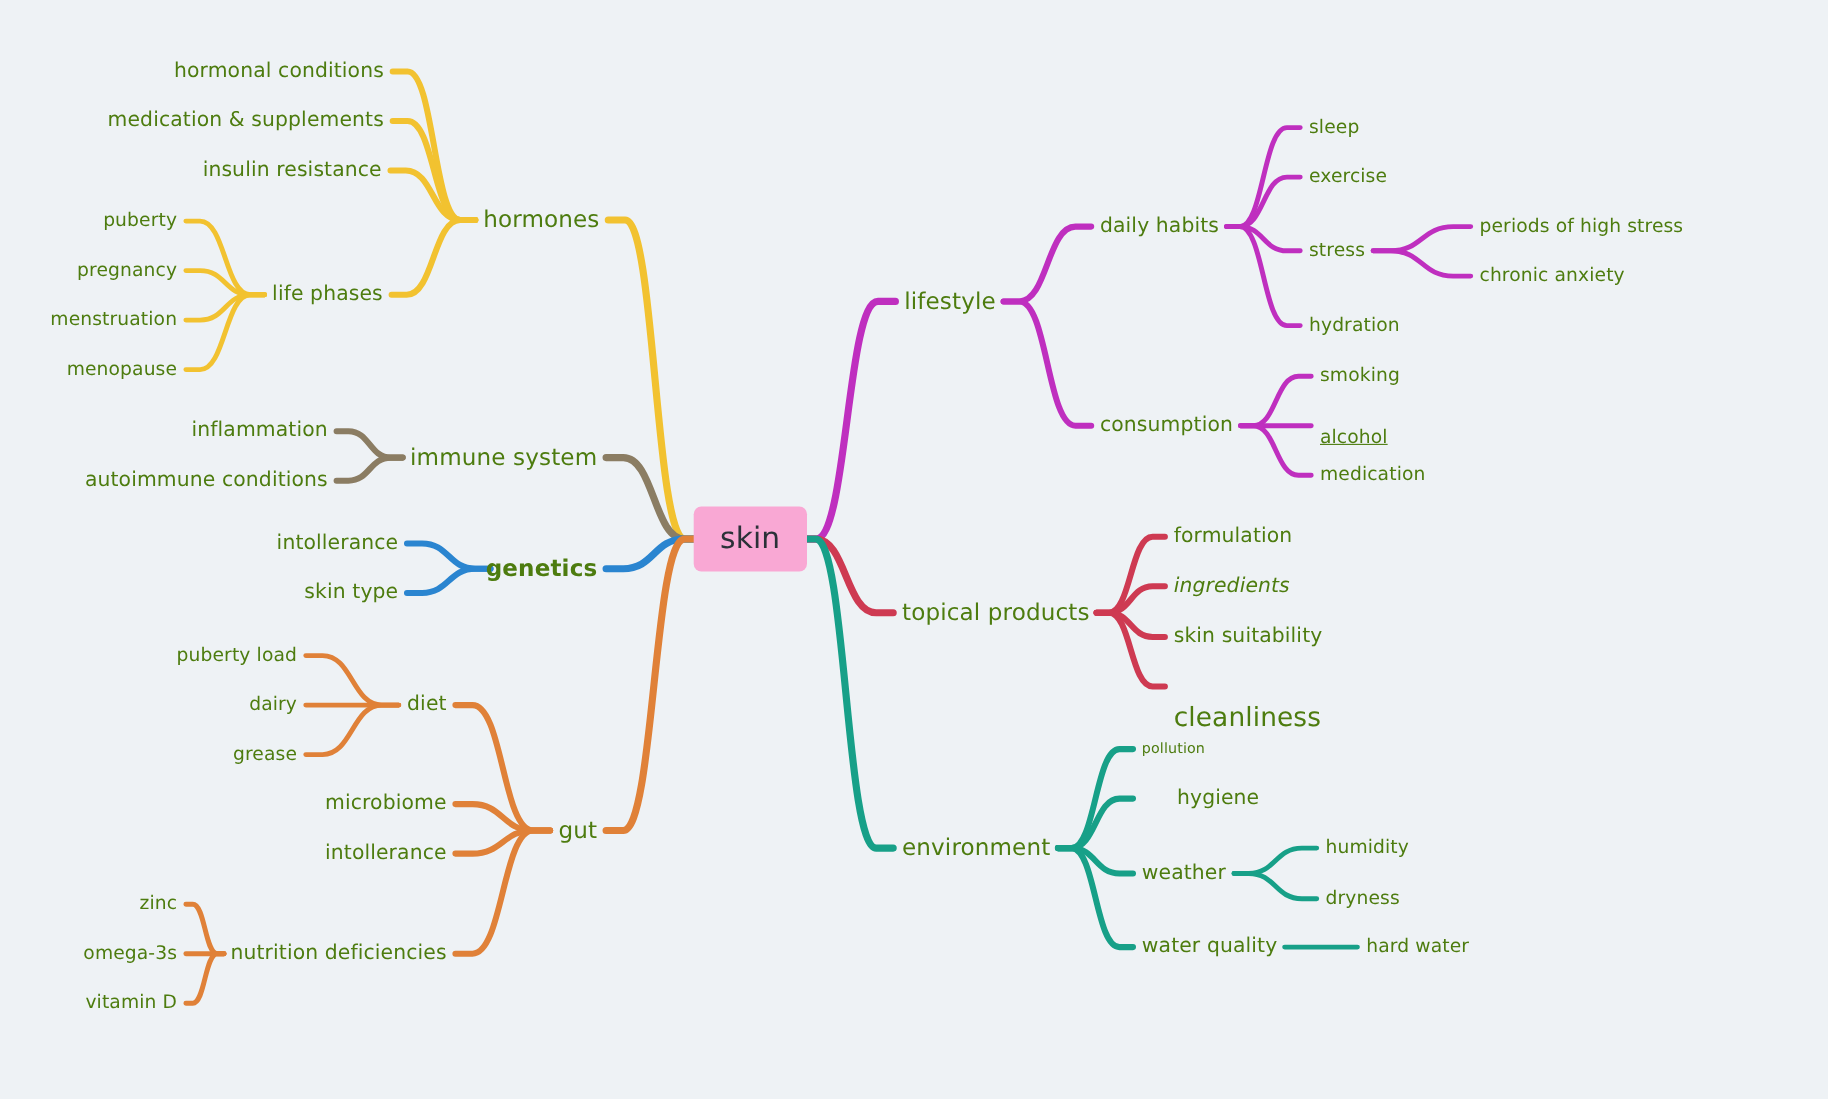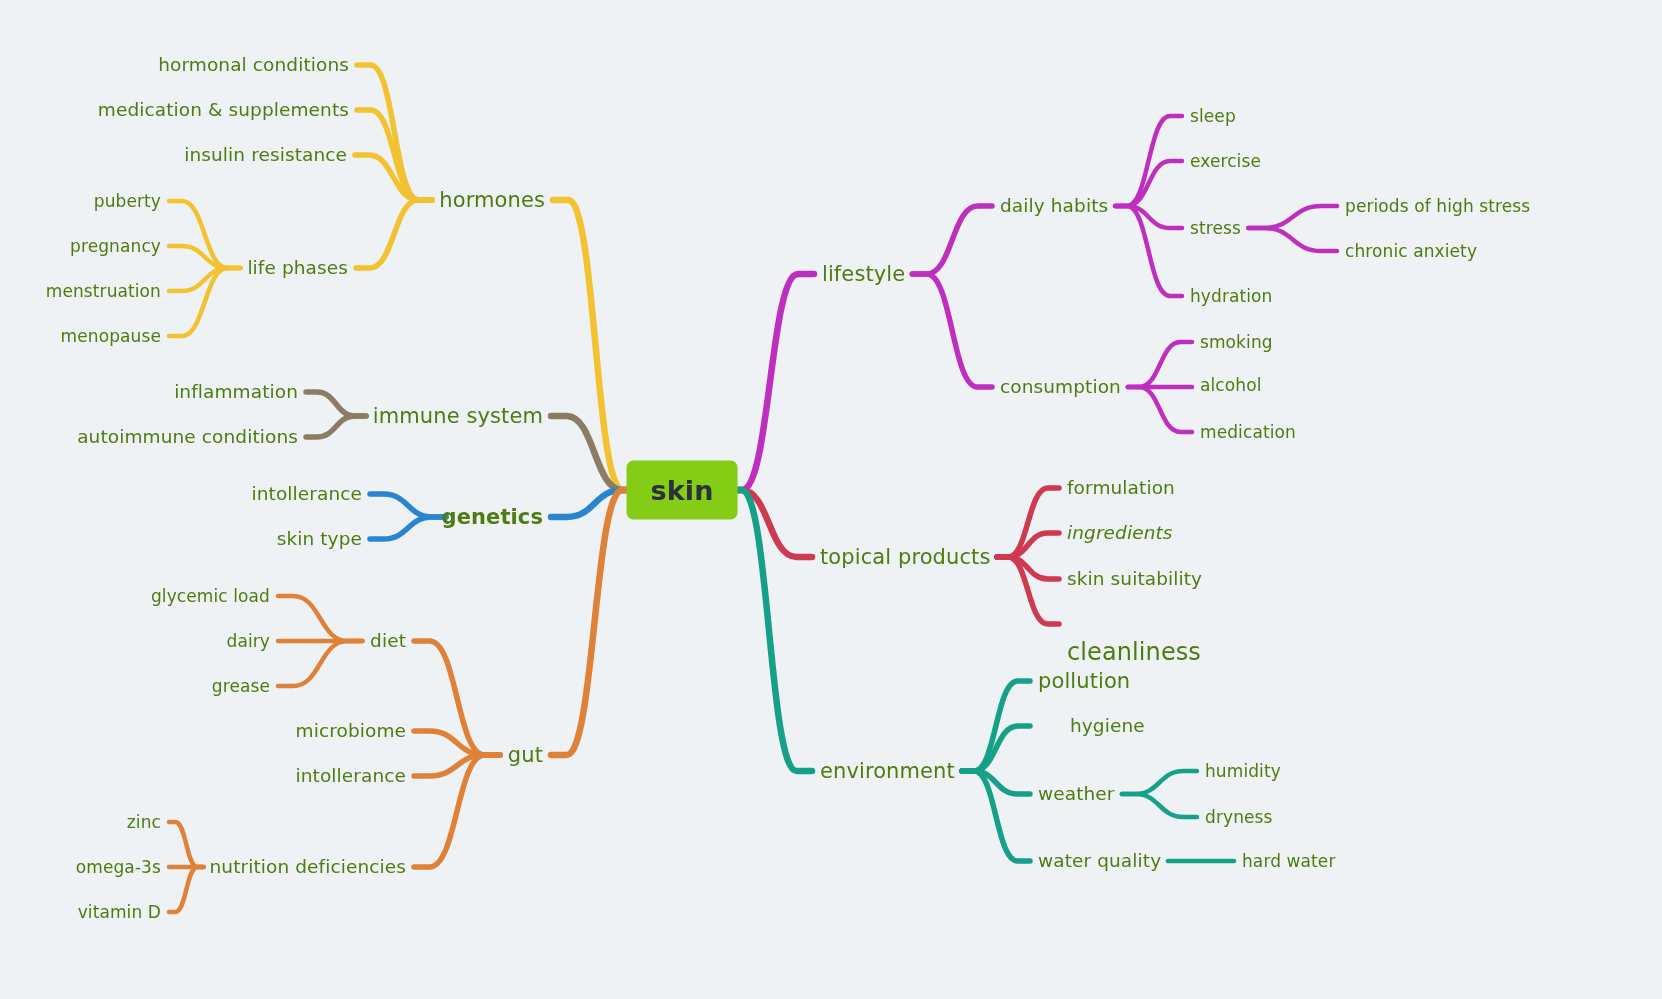--- a/index.html
+++ b/index.html
@@ -28,26 +28,25 @@
     color: #4d7c0f;
     white-space: nowrap;
     transform: translate(0, -50%);
     letter-spacing: 0.1px;
     line-height: 1;
   }
   .node-label.anchor-end { transform: translate(-100%, -50%); }
   .lvl-root {
     font-size: 27px;
     color: #2b3138;
-    background: #84cc16;
+    background: #f9a8d4;
     border-radius: 7px;
     padding: 16px 24px;
     transform: translate(-50%, -50%);
     box-shadow: 0 0 0 0 rgba(0,0,0,0);
-    font-weight: bold;
   }
   .lvl-1 { font-size: 21px; }
   .lvl-2 { font-size: 18.5px; }
   .lvl-3 { font-size: 17px; }
 </style>
 </head>
 <body>
 
 <div id="canvas">
   <svg id="links" viewBox="0 0 1662 999" preserveAspectRatio="none">
@@ -115,48 +114,48 @@
       <div class="node-label lvl-3 anchor-end" style="left: 161px; top: 291px; font-size: 17px;">menstruation</div>
       <div class="node-label lvl-3 anchor-end" style="left: 161px; top: 336px; font-size: 17px;">menopause</div>
       <div class="node-label lvl-1 anchor-end" style="left: 543px; top: 416px; font-size: 21px;">immune system</div>
       <div class="node-label lvl-2 anchor-end" style="left: 298px; top: 392px; font-size: 18.5px;">inflammation</div>
       <div class="node-label lvl-2 anchor-end" style="left: 298px; top: 437px; font-size: 18.5px;">autoimmune conditions</div>
       <div class="node-label lvl-1 anchor-end" style="left: 543px; top: 517px; font-size: 21px; font-weight: bold;">genetics</div>
       <div class="node-label lvl-2 anchor-end" style="left: 362px; top: 494px; font-size: 18.5px;">intollerance</div>
       <div class="node-label lvl-2 anchor-end" style="left: 362px; top: 539px; font-size: 18.5px;">skin type</div>
       <div class="node-label lvl-1 anchor-end" style="left: 543px; top: 755px; font-size: 21px;">gut</div>
       <div class="node-label lvl-2 anchor-end" style="left: 406px; top: 641px; font-size: 18.5px;">diet</div>
-      <div class="node-label lvl-3 anchor-end" style="left: 270px; top: 596px; font-size: 17px;">glycemic load</div>
+      <div class="node-label lvl-3 anchor-end" style="left: 270px; top: 596px; font-size: 17px;">puberty load</div>
       <div class="node-label lvl-3 anchor-end" style="left: 270px; top: 641px; font-size: 17px;">dairy</div>
       <div class="node-label lvl-3 anchor-end" style="left: 270px; top: 686px; font-size: 17px;">grease</div>
       <div class="node-label lvl-2 anchor-end" style="left: 406px; top: 731px; font-size: 18.5px;">microbiome</div>
       <div class="node-label lvl-2 anchor-end" style="left: 406px; top: 776px; font-size: 18.5px;">intollerance</div>
       <div class="node-label lvl-2 anchor-end" style="left: 406px; top: 867px; font-size: 18.5px;">nutrition deficiencies</div>
       <div class="node-label lvl-3 anchor-end" style="left: 161px; top: 822px; font-size: 17px;">zinc</div>
       <div class="node-label lvl-3 anchor-end" style="left: 161px; top: 867px; font-size: 17px;">omega-3s</div>
       <div class="node-label lvl-3 anchor-end" style="left: 161px; top: 912px; font-size: 17px;">vitamin D</div>
       <div class="node-label lvl-1" style="left: 822px; top: 274px; font-size: 21px;">lifestyle</div>
       <div class="node-label lvl-2" style="left: 1000px; top: 206px; font-size: 18.5px;">daily habits</div>
       <div class="node-label lvl-3" style="left: 1190px; top: 116px; font-size: 17px;">sleep</div>
       <div class="node-label lvl-3" style="left: 1190px; top: 161px; font-size: 17px;">exercise</div>
       <div class="node-label lvl-3" style="left: 1190px; top: 228px; font-size: 17px;">stress</div>
       <div class="node-label lvl-3" style="left: 1345px; top: 206px; font-size: 17px;">periods of high stress</div>
       <div class="node-label lvl-3" style="left: 1345px; top: 251px; font-size: 17px;">chronic anxiety</div>
       <div class="node-label lvl-3" style="left: 1190px; top: 296px; font-size: 17px;">hydration</div>
       <div class="node-label lvl-2" style="left: 1000px; top: 387px; font-size: 18.5px;">consumption</div>
       <div class="node-label lvl-3" style="left: 1200px; top: 342px; font-size: 17px;">smoking</div>
-      <div class="node-label lvl-3" style="left: 1200px; top: 385px; font-size: 17px;">alcohol</div>
+      <div class="node-label lvl-3" style="left: 1200px; top: 398px; font-size: 17px; text-decoration: underline;">alcohol</div>
       <div class="node-label lvl-3" style="left: 1200px; top: 432px; font-size: 17px;">medication</div>
       <div class="node-label lvl-1" style="left: 820px; top: 557px; font-size: 21px;">topical products</div>
       <div class="node-label lvl-2" style="left: 1067px; top: 488px; font-size: 18.5px;">formulation</div>
       <div class="node-label lvl-2" style="left: 1067px; top: 533px; font-size: 18.5px; font-style: italic;">ingredients</div>
       <div class="node-label lvl-2" style="left: 1067px; top: 579px; font-size: 18.5px;">skin suitability</div>
       <div class="node-label lvl-2" style="left: 1067px; top: 652px; font-size: 24px;">cleanliness</div>
       <div class="node-label lvl-1" style="left: 820px; top: 771px; font-size: 21px;">environment</div>
-      <div class="node-label lvl-2" style="left: 1038px; top: 681px; font-size: 21px;">pollution</div>
+      <div class="node-label lvl-2" style="left: 1038px; top: 681px; font-size: 13px;">pollution</div>
       <div class="node-label lvl-2" style="left: 1038px; top: 726px; font-size: 18.5px; margin-left: 32px;">hygiene</div>
       <div class="node-label lvl-2" style="left: 1038px; top: 794px; font-size: 18.5px;">weather</div>
       <div class="node-label lvl-3" style="left: 1205px; top: 771px; font-size: 17px;">humidity</div>
       <div class="node-label lvl-3" style="left: 1205px; top: 817px; font-size: 17px;">dryness</div>
       <div class="node-label lvl-2" style="left: 1038px; top: 861px; font-size: 18.5px;">water quality</div>
       <div class="node-label lvl-3" style="left: 1242px; top: 861px; font-size: 17px;">hard water</div>
     </div>
 </div>
 
 </body></html>

